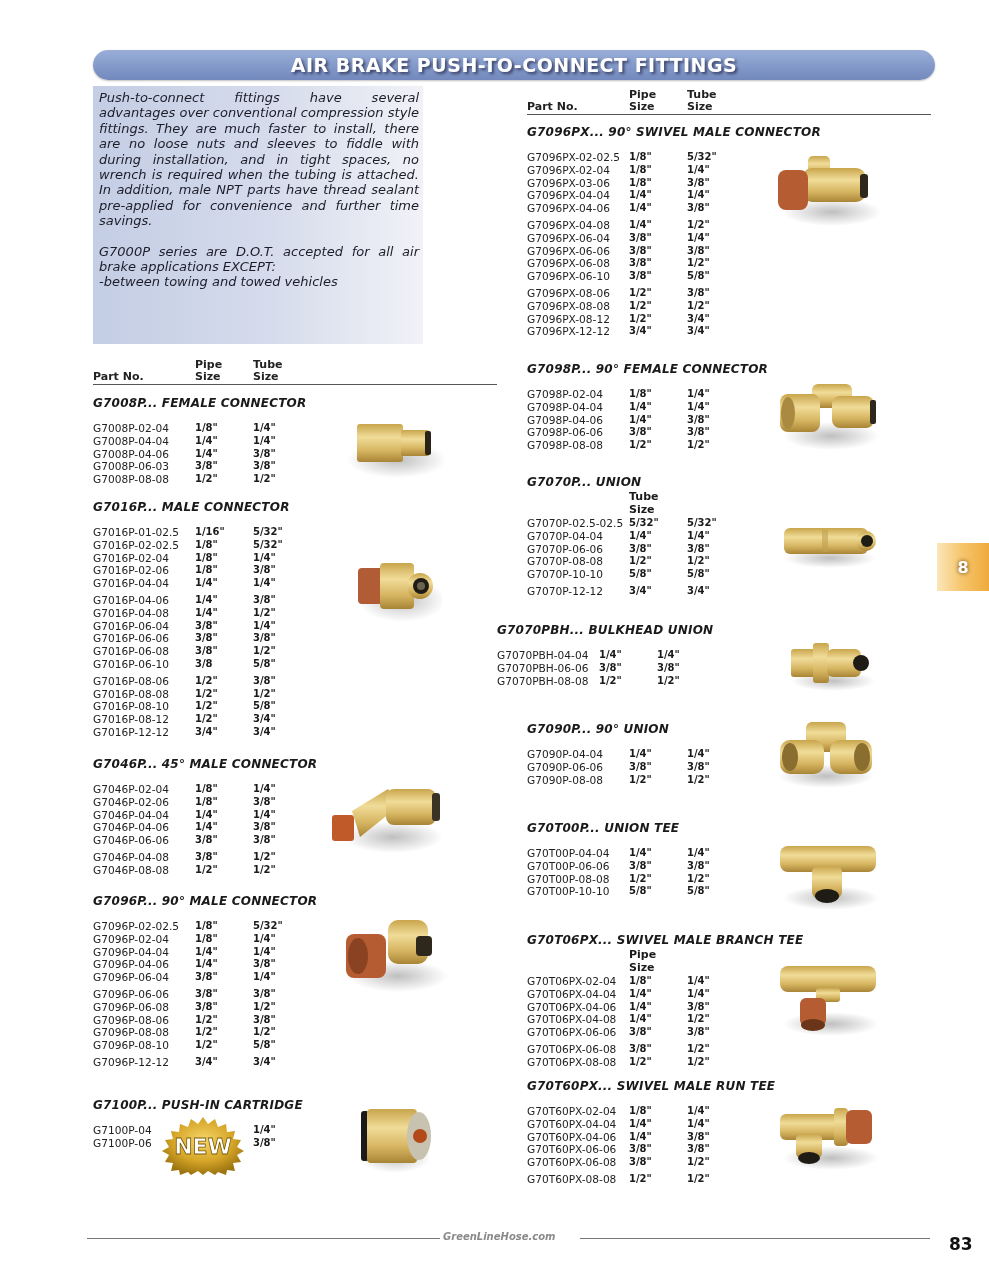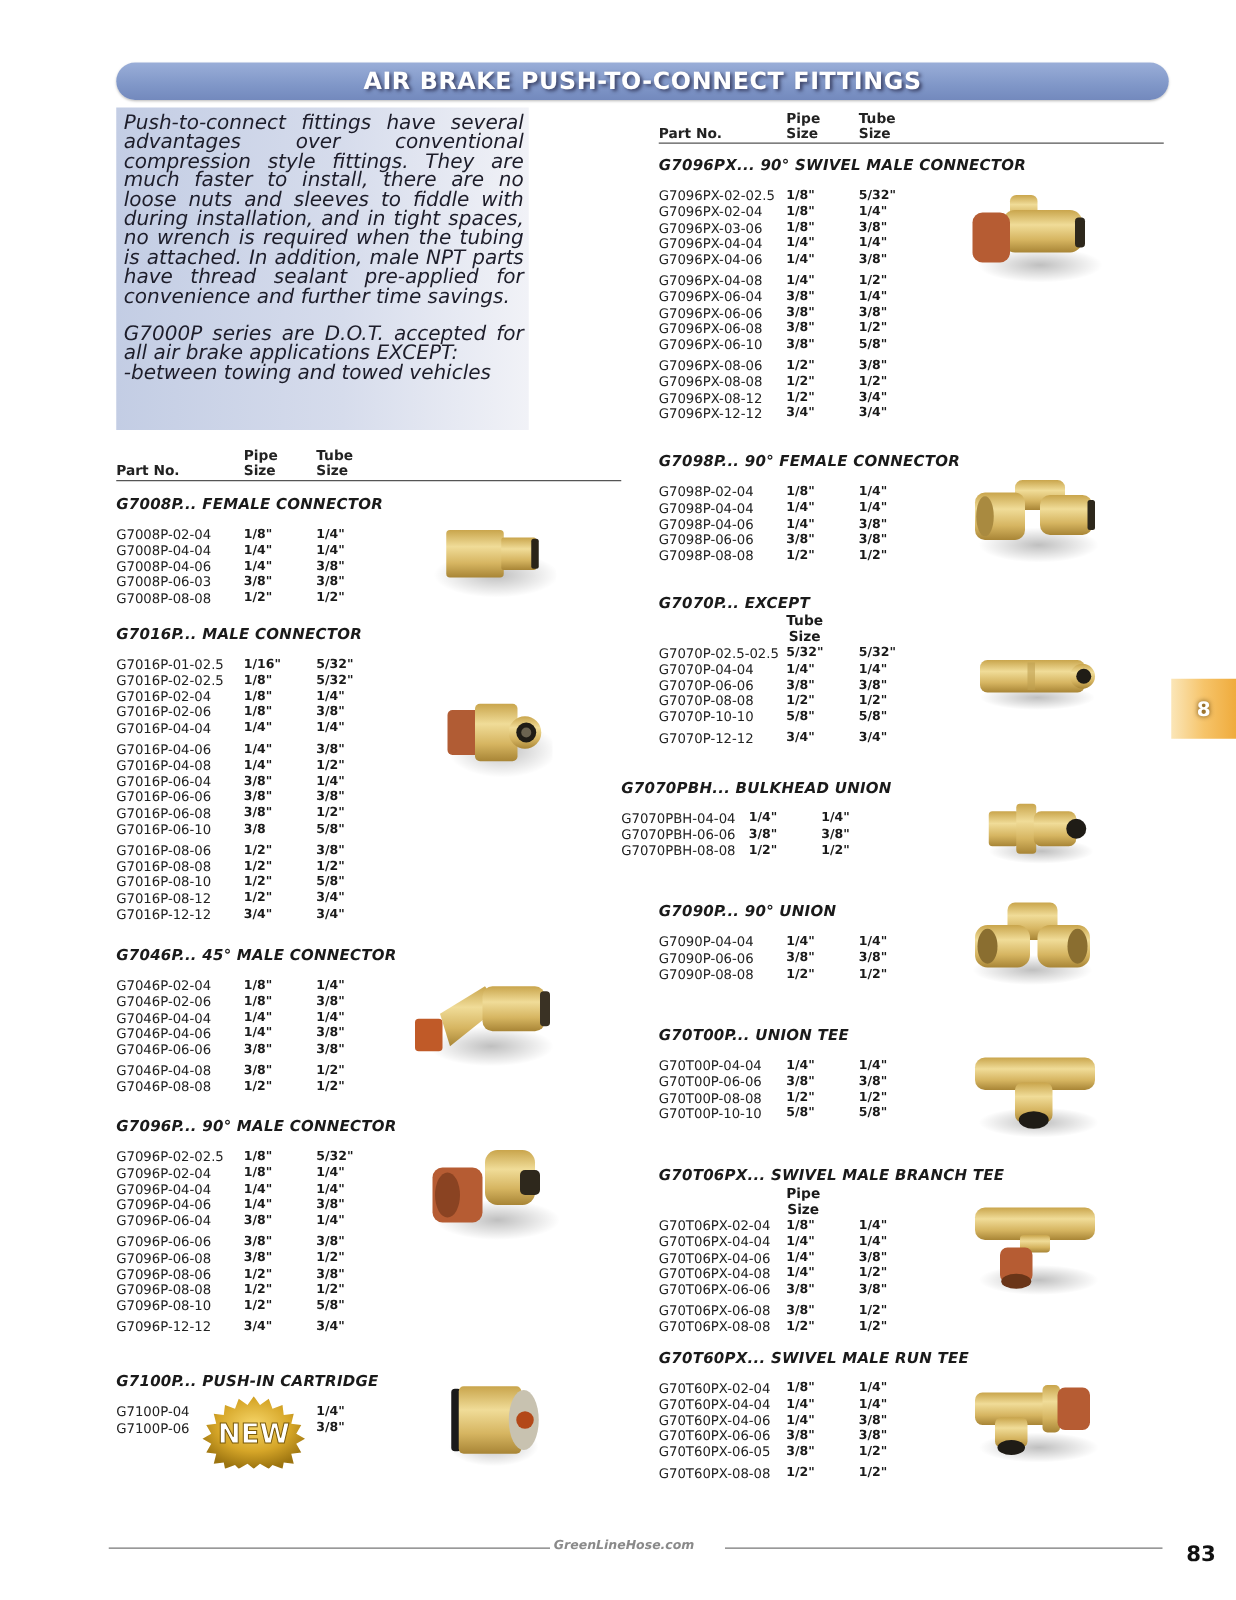--- a/index.html
+++ b/index.html
@@ -15,41 +15,41 @@
   .banner-title {
     font-family: "DejaVu Sans", sans-serif; font-weight: bold; font-size: 19px;
     color: #ffffff; letter-spacing: 0.5px;
     text-shadow: 2px 2px 3px rgba(30,30,60,0.7);
   }
 
   .intro {
     position: absolute; left: 93px; top: 86px; width: 330px; height: 258px;
     background: linear-gradient(to right, #c3cde4 0%, #d6dcec 55%, #f1f2f7 100%);
     padding: 4px 4px 4px 6px; box-sizing: border-box;
-    font-family: "DejaVu Sans", sans-serif; font-style: italic; font-size: 16px; line-height: 15.4px;
+    font-family: "DejaVu Sans", sans-serif; font-style: italic; font-size: 13px; line-height: 15.4px;
     color: #1d1d2a; text-align: justify;
   }
   .intro p { margin: 0; }
   .intro .gap { height: 15px; }
 
   .colhead {
     position: absolute; height: 28px; border-bottom: 1.5px solid #555;
     font-family: "DejaVu Sans", sans-serif; font-weight: bold; font-size: 11px; color: #222;
   }
   .colhead span { position: absolute; line-height: 12px; }
   .colhead .part { bottom: 1px; left: 0; }
   .colhead .pipe { bottom: 1px; }
   .colhead .tube { bottom: 1px; }
 
   .section { position: absolute; }
   .sec-title {
     font-family: "DejaVu Sans", sans-serif; font-weight: bold; font-style: italic; font-size: 12px;
     color: #1a1a1a; white-space: nowrap; letter-spacing: 0.2px;
   }
-  .rows { margin-top: 12px; text-align: center; }
+  .rows { margin-top: 12px; }
   .row { position: relative; height: 12.8px; font-size: 10.6px; line-height: 12.8px; white-space: nowrap; }
   .row.gap-before { margin-top: 4px; }
   .row .pn { position: absolute; left: 0; font-family: "DejaVu Sans", sans-serif; color: #222; }
   .row .ps, .row .ts { position: absolute; font-family: "DejaVu Sans", sans-serif; font-weight: bold; font-size: 10px; color: #1a1a1a; }
   .subhead { position: relative; height: 26px; font-weight: bold; font-size: 11px; line-height: 12.5px; margin-top: 1px; }
   .subhead span { position: absolute; }
 
   .product { position: absolute; }
 
   .new-badge { position: absolute; left: 160px; top: 1117px; width: 86px; height: 58px; }
@@ -435,21 +435,21 @@
           <span class="ts" style="left: 160px;">3/8"</span>
         </div>
         <div class="row">
           <span class="pn">G7098P-08-08</span>
           <span class="ps" style="left: 102px;">1/2"</span>
           <span class="ts" style="left: 160px;">1/2"</span>
         </div>
       </div>
     </div>
     <div class="section" style="left: 527px; top: 475px; width: 200px;">
-      <div class="sec-title">G7070P... EXCEPT</div>
+      <div class="sec-title">G7070P... UNION</div>
       <div class="rows" style="margin-top: 2px;">
         <div class="subhead">
           <span style="left: 102px;">
             <div>Tube</div>
             <div>Size</div>
           </span>
         </div>
         <div class="row">
           <span class="pn">G7070P-02.5-02.5</span>
           <span class="ps" style="left: 102px;">5/32"</span>
@@ -610,21 +610,21 @@
           <span class="pn">G70T60PX-04-06</span>
           <span class="ps" style="left: 102px;">1/4"</span>
           <span class="ts" style="left: 160px;">3/8"</span>
         </div>
         <div class="row">
           <span class="pn">G70T60PX-06-06</span>
           <span class="ps" style="left: 102px;">3/8"</span>
           <span class="ts" style="left: 160px;">3/8"</span>
         </div>
         <div class="row">
-          <span class="pn">G70T60PX-06-05</span>
+          <span class="pn">G70T60PX-06-08</span>
           <span class="ps" style="left: 102px;">3/8"</span>
           <span class="ts" style="left: 160px;">1/2"</span>
         </div>
         <div class="row gap-before">
           <span class="pn">G70T60PX-08-08</span>
           <span class="ps" style="left: 102px;">1/2"</span>
           <span class="ts" style="left: 160px;">1/2"</span>
         </div>
       </div>
     </div>

